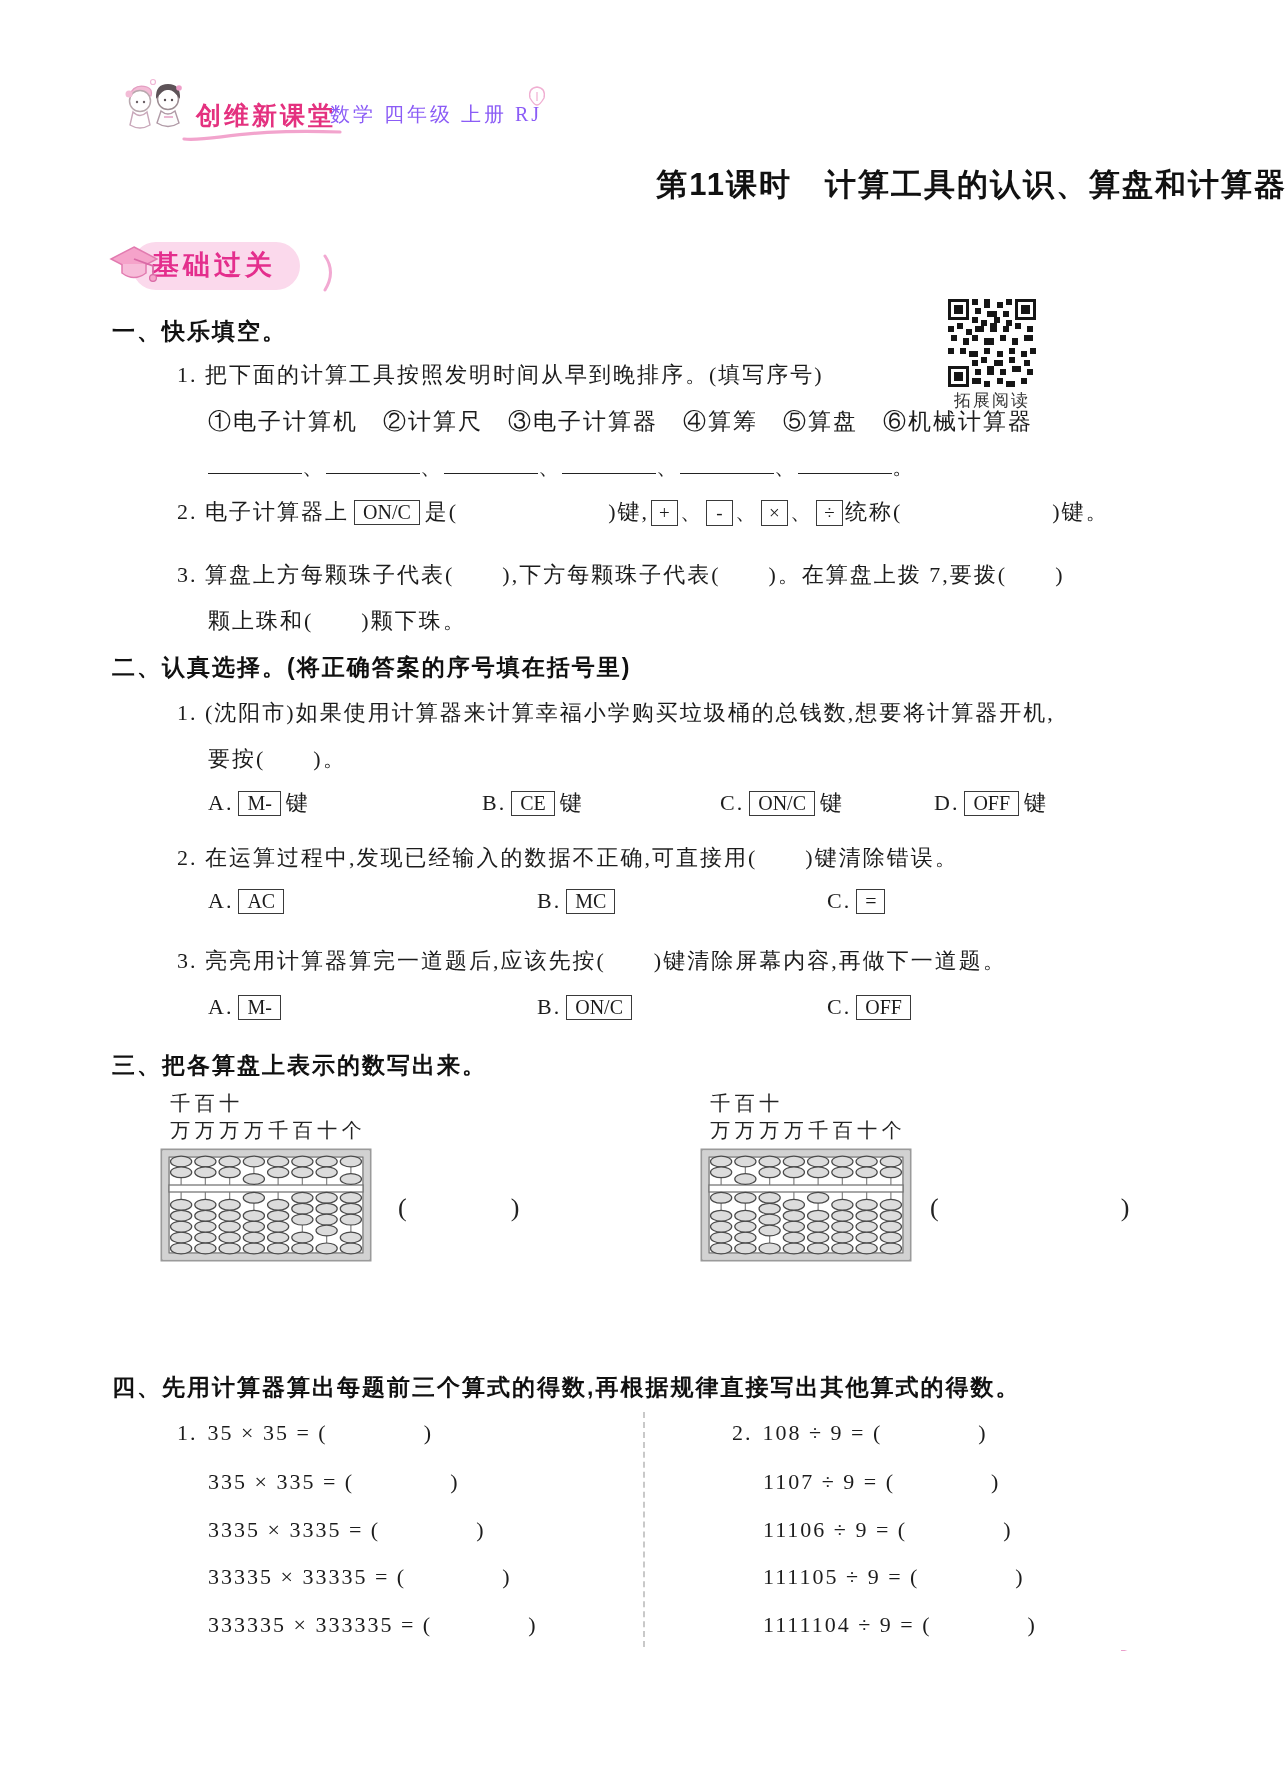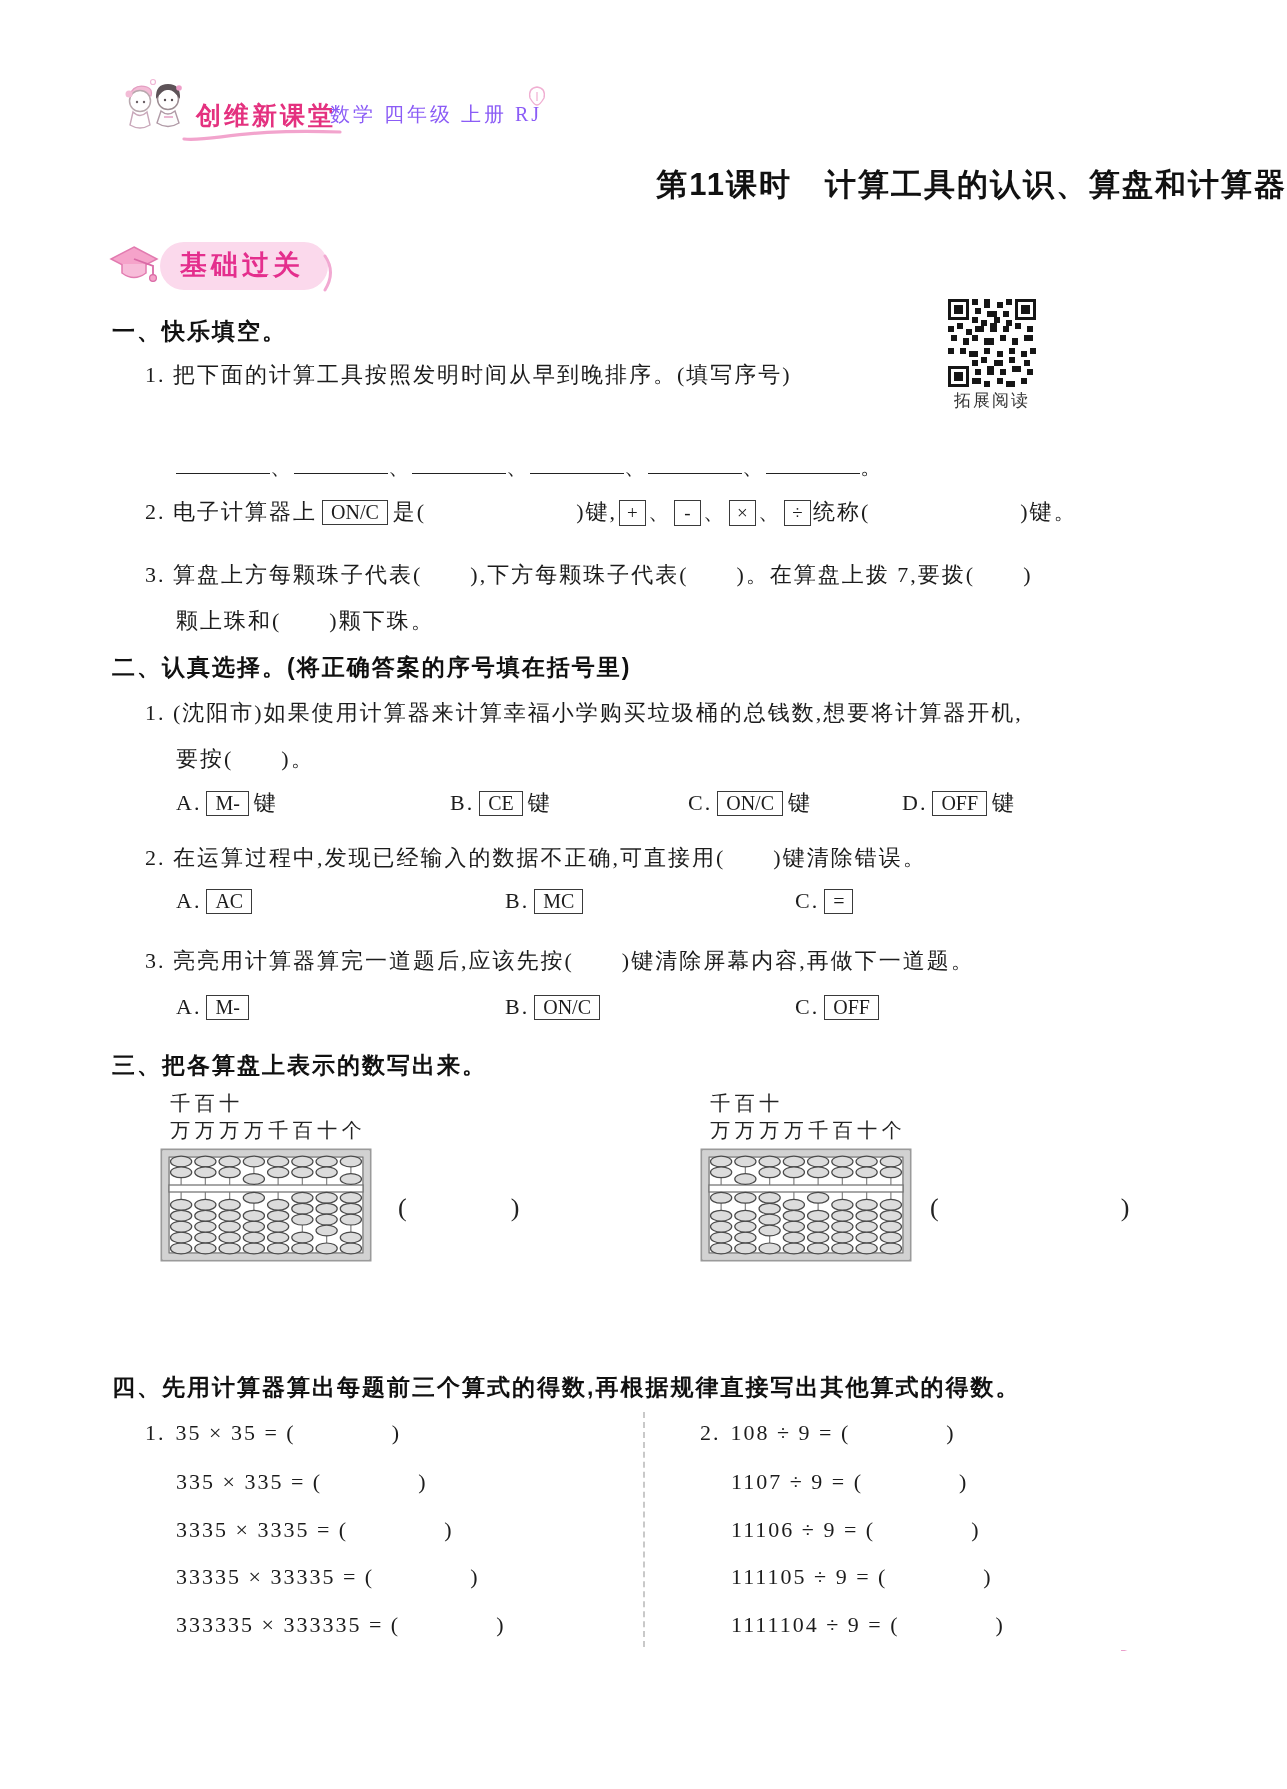--- a/index.html
+++ b/index.html
@@ -1,20 +1,20 @@
 <!DOCTYPE html>
 <html><head>
 <meta charset="utf-8">
 <style>
   html,body{margin:0;padding:0;background:#fff;}
   .page{position:relative;width:1287px;height:1651px;background:#ffffff;overflow:hidden;
         font-family:"Liberation Serif",serif;color:#1c1c1c;}
   .abs{position:absolute;}
   .hei{font-family:"Liberation Sans",sans-serif;font-weight:700;}
-  .line{font-size:22px;letter-spacing:2px;white-space:nowrap;}
+  .line{font-size:22px;letter-spacing:2px;white-space:nowrap;margin-left:32px;}
   .brand{font-size:25px;letter-spacing:3px;color:#e4317f;}
   .subtitle{font-size:20px;letter-spacing:3px;color:#8b5cf6;}
   .page-title{font-size:31px;letter-spacing:2px;color:#111;width:100%;text-align:right;}
   .badge-pill{display:inline-block;background:#fbd9ec;border-radius:24px;padding:5px 24px 7px 20px;
               color:#e42e8d;font-size:27px;letter-spacing:4px;}
   .heading{font-size:23px;letter-spacing:2px;color:#111;white-space:nowrap;text-align:center;}
   .key-box{display:inline-block;border:1.5px solid #3a3a3a;padding:0 8px;margin:0 5px;
            font-size:20px;line-height:1.15;letter-spacing:0;background:#fff;}
   .key-box.small{padding:1px 5px;margin:0 2px;min-width:15px;text-align:center;font-size:19px;}
   .blank{display:inline-block;width:94px;height:20px;border-bottom:1.6px solid #222;}
@@ -62,21 +62,21 @@
   <div class="abs page-title hei" style="left:0;top:164px">第11课时　计算工具的认识、算盘和计算器</div>
 
   <div class="abs" style="left:108px;top:242px">
     <svg class="abs" style="left:0;top:0" width="52" height="54" viewBox="0 0 52 54">
       <polygon points="26,5 49,17 26,29 3,17" fill="#f5a3ca" stroke="#e27bb0" stroke-width="1.5"></polygon>
       <path d="M14 22 v9 q12 9 24 0 v-9" fill="#f7bcd9" stroke="#e27bb0" stroke-width="1.5"></path>
       <path d="M26 17 L45 24 v9" fill="none" stroke="#d96aa6" stroke-width="1.8"></path>
       <circle cx="45" cy="36" r="3.4" fill="#f5a3ca" stroke="#d96aa6" stroke-width="1.2"></circle>
       <path d="M9 30 q-5 9 0 11 q6 -2 0 -11" fill="#fff" opacity="0.85"></path>
     </svg>
-    <div class="badge-pill hei" style="margin-left:52px">基础过关</div>
+    <div class="badge-pill hei" style="margin-left:24px">基础过关</div>
     <svg class="abs" style="left:215px;top:12px" width="14" height="38" viewBox="0 0 14 38">
       <path d="M2 2 q11 16 0 34" stroke="#f2a9d2" stroke-width="3" fill="none" stroke-linecap="round"></path>
     </svg>
   </div>
 
   <svg class="abs" style="left:948px;top:299px" width="88" height="88" viewBox="0 0 29 29" shape-rendering="crispEdges">
     <rect x="0" y="0" width="29" height="29" fill="#fff"></rect>
     <g fill="#161616">
       <rect x="0" y="0" width="7" height="7"></rect>
         <rect x="22" y="0" width="7" height="7"></rect>
@@ -135,20 +135,21 @@
         <rect x="12" y="27" width="2" height="2"></rect>
         <rect x="16" y="26" width="2" height="2"></rect>
         <rect x="19" y="27" width="3" height="2"></rect>
         <rect x="24" y="26" width="2" height="2"></rect>
     </g>
   </svg>
   <div class="abs qr-caption" style="left:947px;top:389px">拓展阅读</div>
 
   <div class="abs heading hei" style="left:112px;top:316px">一、快乐填空。</div>
   <div class="abs line" style="left:145px;top:360px">1. 把下面的计算工具按照发明时间从早到晚排序。(填写序号)</div>
+  <div class="abs line" style="left:176px;top:406px;font-size:23px">①电子计算机　②计算尺　③电子计算器　④算筹　⑤算盘　⑥机械计算器</div>
 
   <div class="abs line" style="left:176px;top:452px">
     <span class="blank"></span><span>、</span><span class="blank"></span><span>、</span><span class="blank"></span><span>、</span><span class="blank"></span><span>、</span><span class="blank"></span><span>、</span><span class="blank"></span><span>。</span>
   </div>
 
   <div class="abs line" style="left:145px;top:497px">
     <span>2. 电子计算器上</span><span class="key-box">ON/C</span><span>是(</span><span class="gap-150"></span><span>)键,</span><span class="key-box small">+</span><span>、</span><span class="key-box small">-</span><span>、</span><span class="key-box small">×</span><span>、</span><span class="key-box small">÷</span><span>统称(</span><span class="gap-150"></span><span>)键。</span>
   </div>
 
   <div class="abs line" style="left:145px;top:560px">3. 算盘上方每颗珠子代表(　　),下方每颗珠子代表(　　)。在算盘上拨 7,要拨(　　)</div>

